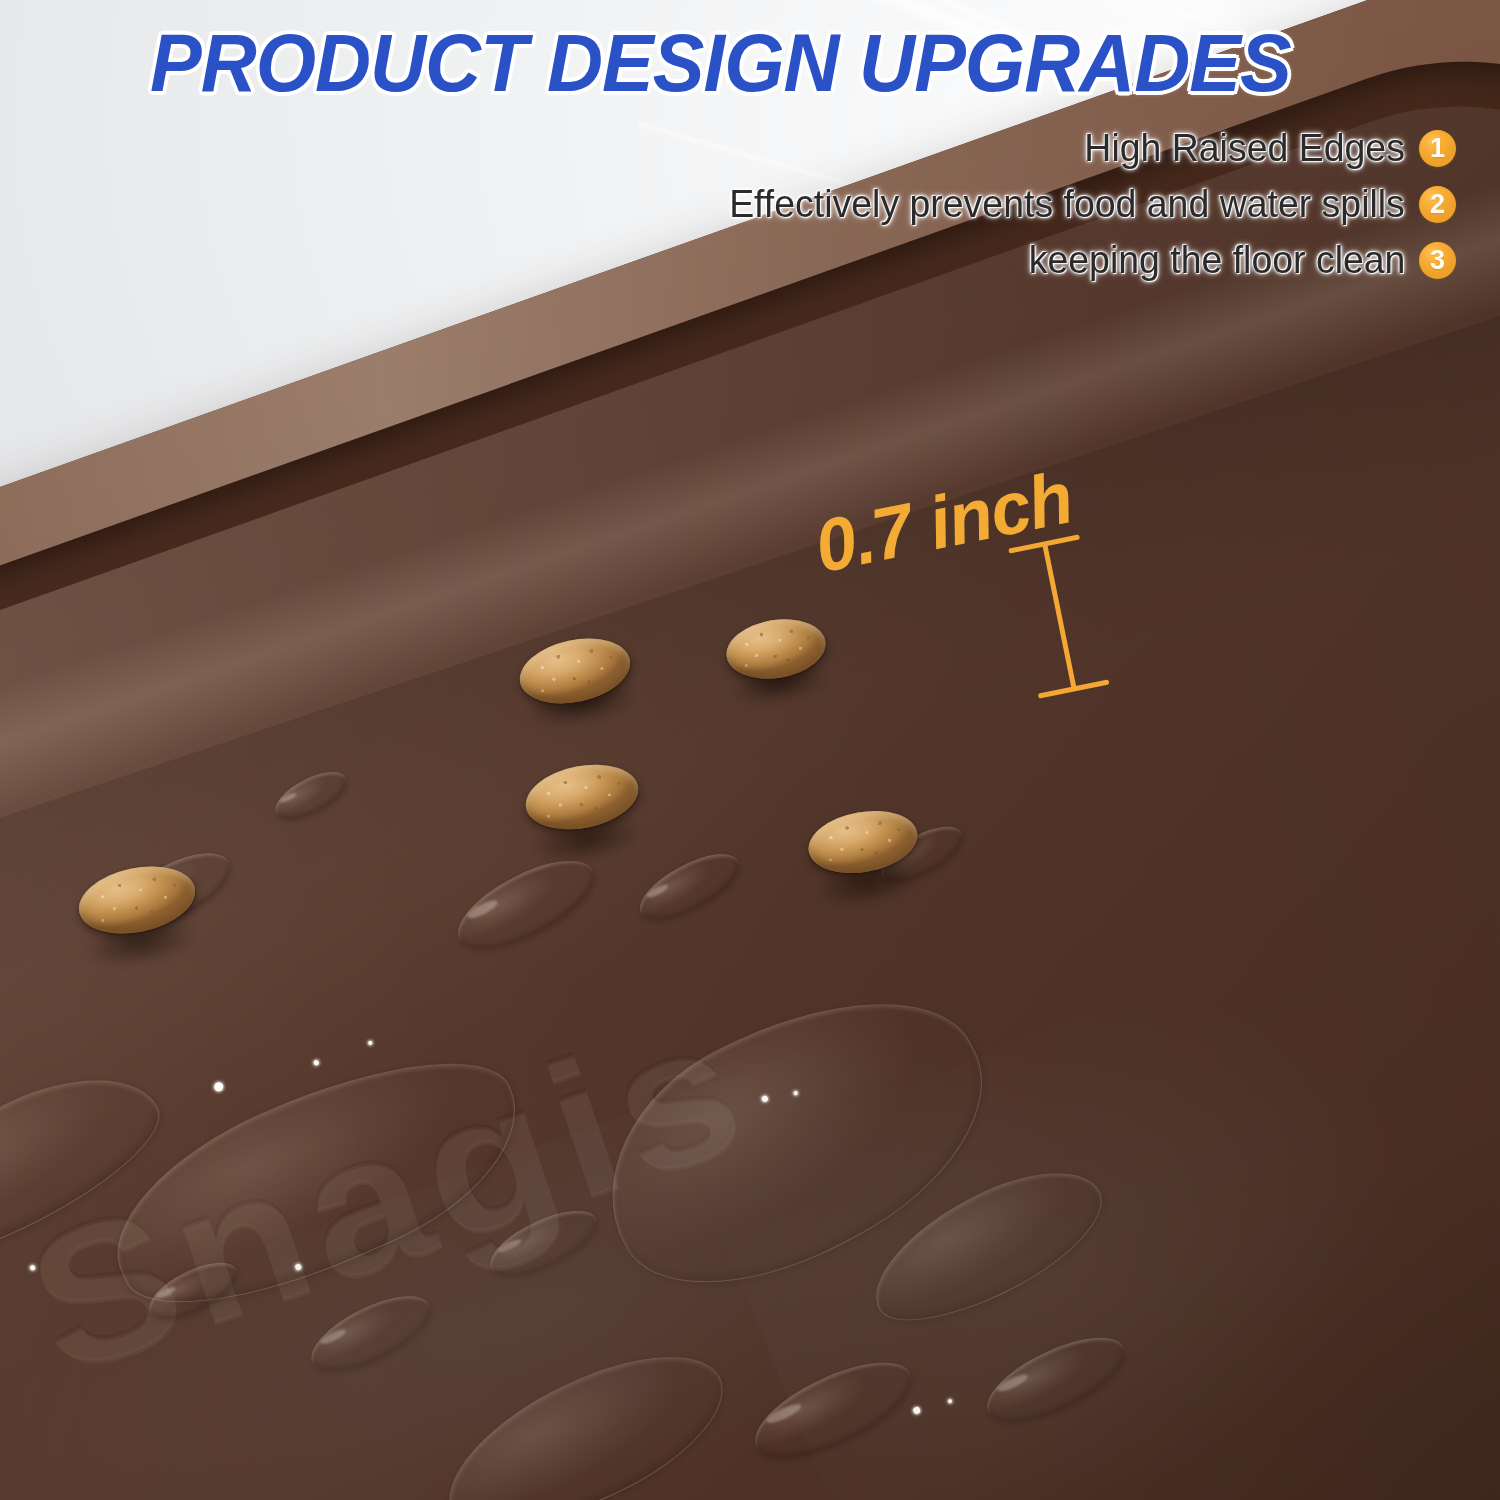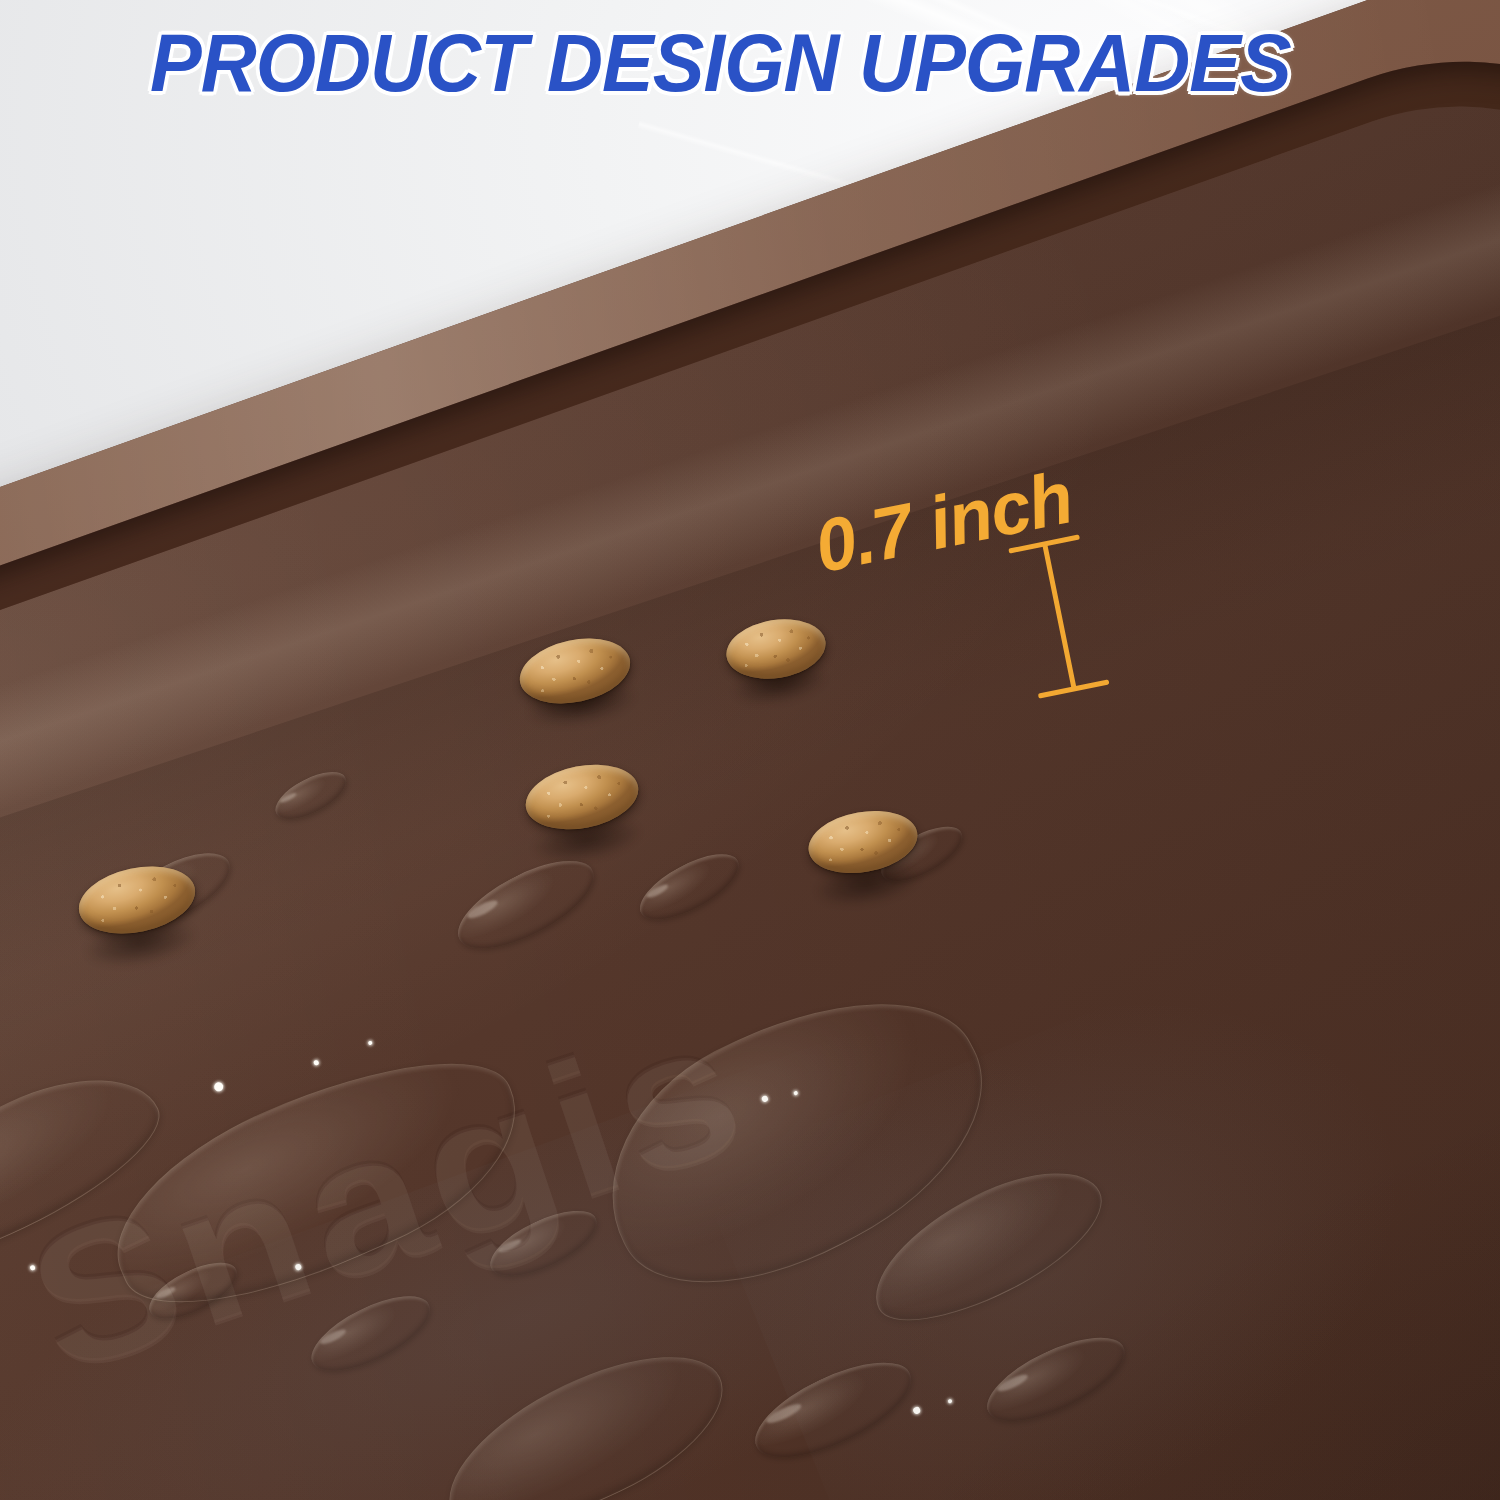--- a/index.html
+++ b/index.html
@@ -438,19 +438,31 @@
 
   <div id="headline">
     <span>PRODUCT DESIGN UPGRADES</span>
   </div>
   <div class="counter-fill cf1"></div>
   <div class="counter-fill cf2"></div>
   <div class="counter-fill cf3"></div>
 
   <div id="bullets">
 
-
-
+    <div class="bullet">
+      <div class="bullet-text">High Raised Edges</div>
+      <div class="badge">1</div>
+    </div>
+
+    <div class="bullet">
+      <div class="bullet-text">Effectively prevents food and water spills</div>
+      <div class="badge">2</div>
+    </div>
+
+    <div class="bullet">
+      <div class="bullet-text">keeping the floor clean</div>
+      <div class="badge">3</div>
+    </div>
 
 
   </div>
 
 </div>
 
 </body></html>

